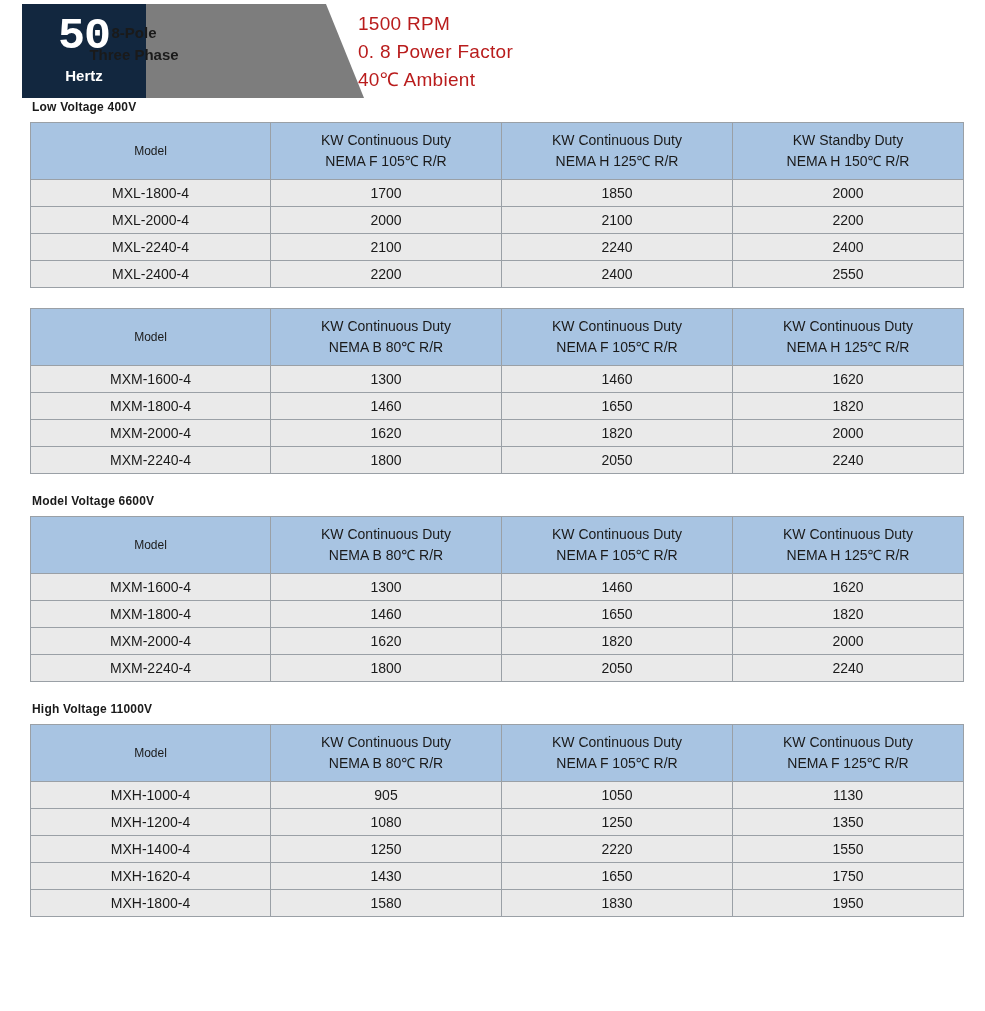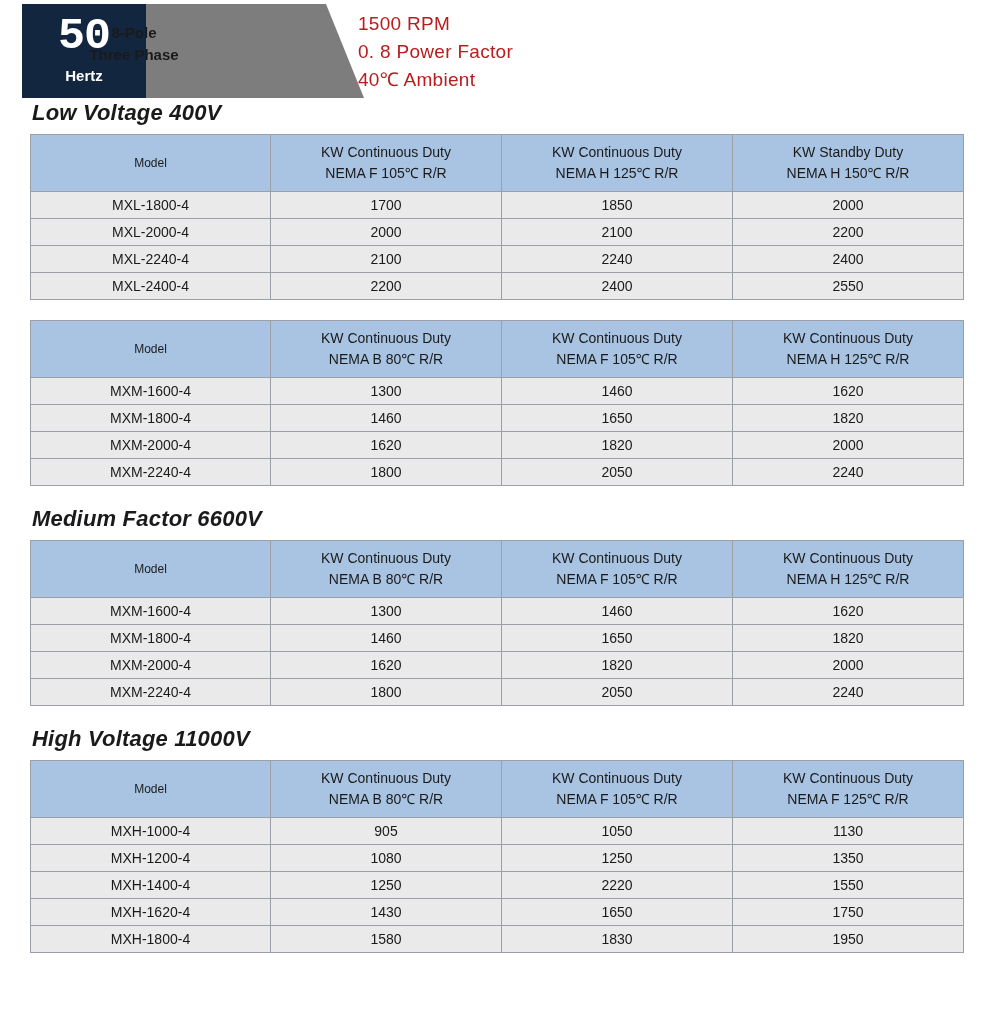--- a/index.html
+++ b/index.html
@@ -84,26 +84,25 @@
     line-height: 28px;
     letter-spacing: 0.3px;
   }
   .spec-line { display: block; }
 
   
   .section {
     margin: 0 22px 0 30px;
   }
   .section-title {
-    font-size: 22px;
+    font-size: 12px;
     font-weight: bold;
     color: #1a1a1a;
     margin: 0 0 8px 2px;
     letter-spacing: 0.2px;
-    font-style: italic;
   }
   table.spec-table {
     border-collapse: collapse;
     width: 933px;
     table-layout: fixed;
     margin-bottom: 20px;
   }
   table.spec-table th,
   table.spec-table td {
     border: 1px solid #9aa0a6;
@@ -258,21 +257,21 @@
           <tr>
             <td>MXM-2240-4</td>
             <td>1800</td>
             <td>2050</td>
             <td>2240</td>
           </tr>
         </tbody>
       </table>
     </div>
     <div class="section">
-      <div class="section-title">Medium Factor  6600V</div>
+      <div class="section-title">Model Voltage  6600V</div>
       <table class="spec-table">
         <colgroup>
           <col class="c-model">
           <col class="c-val">
           <col class="c-val">
           <col class="c-val">
         </colgroup>
         <thead>
           <tr>
             <th class="model-head">

